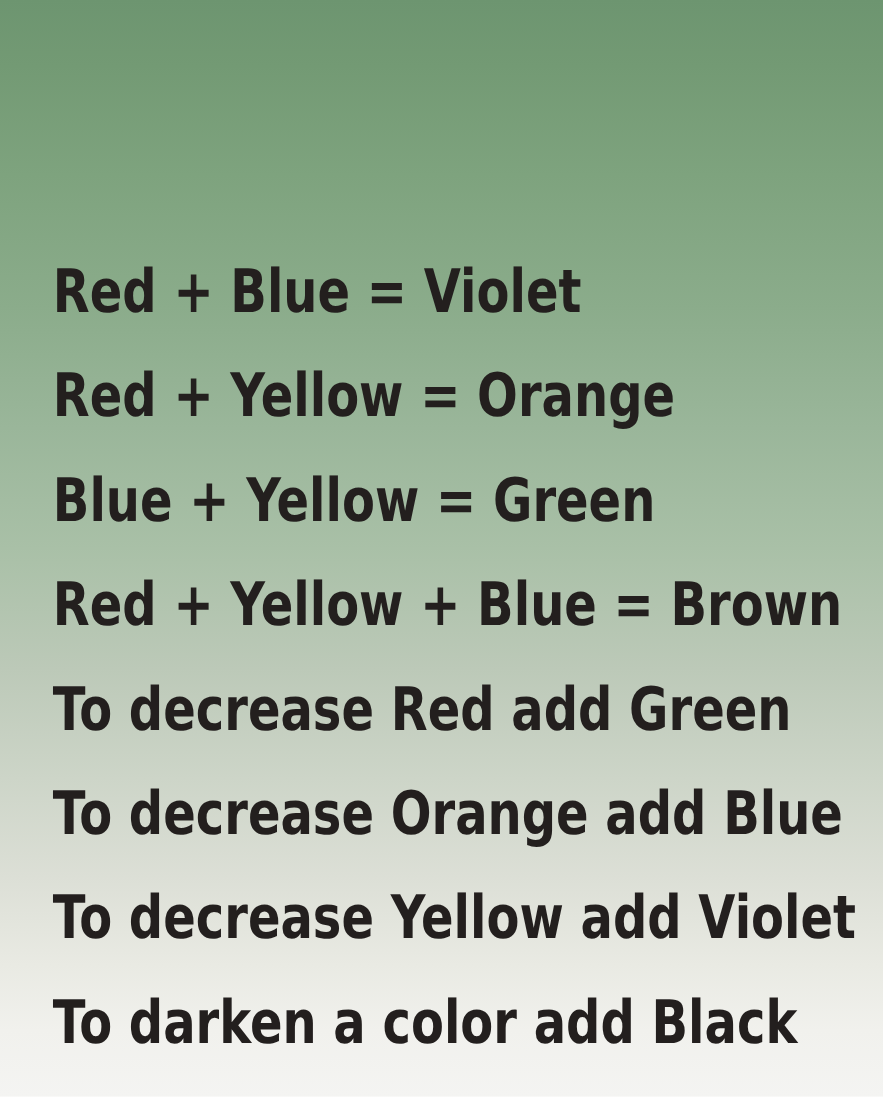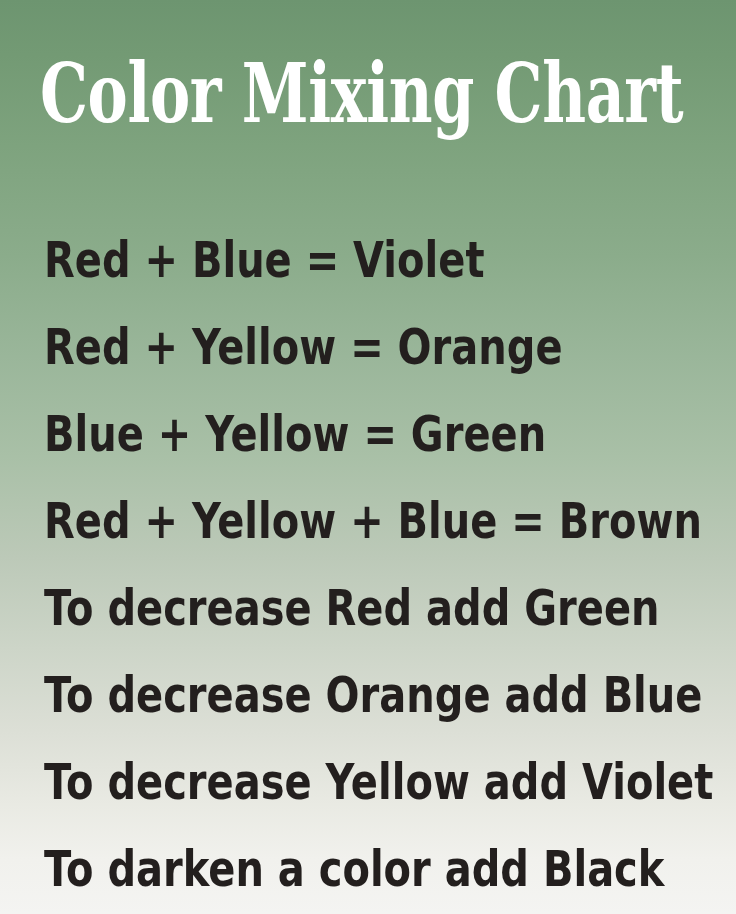--- a/index.html
+++ b/index.html
@@ -57,21 +57,21 @@
     white-space: nowrap;
     
     transform: scaleX(0.735);
     transform-origin: left top;
   }
 
   
   #recipe-list {
     position: absolute;
     left: 44px;
-    top: 217px;
+    top: 200px;
     width: 680px;
     margin: 0;
     padding: 0;
     list-style: none;
   }
   .recipe-line {
     margin: 0;
     padding: 0;
     height: 87px;
     line-height: 87px;
@@ -84,23 +84,20 @@
     
     transform: scaleX(0.80);
     transform-origin: left center;
   }
 </style>
 </head>
 <body>
 
 <div id="poster">
 
-  <div id="title-block">
-    <h1 class="poster-title">Color Mixing Chart</h1>
-  </div>
 
   <ul id="recipe-list">
     <li class="recipe-line">Red + Blue = Violet</li>
     <li class="recipe-line">Red + Yellow = Orange</li>
     <li class="recipe-line">Blue + Yellow = Green</li>
     <li class="recipe-line">Red + Yellow + Blue = Brown</li>
     <li class="recipe-line">To decrease Red add Green</li>
     <li class="recipe-line">To decrease Orange add Blue</li>
     <li class="recipe-line">To decrease Yellow add Violet</li>
     <li class="recipe-line">To darken a color add Black</li>

